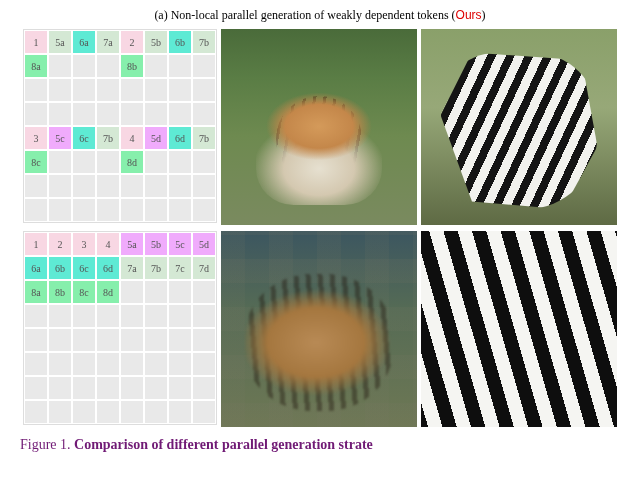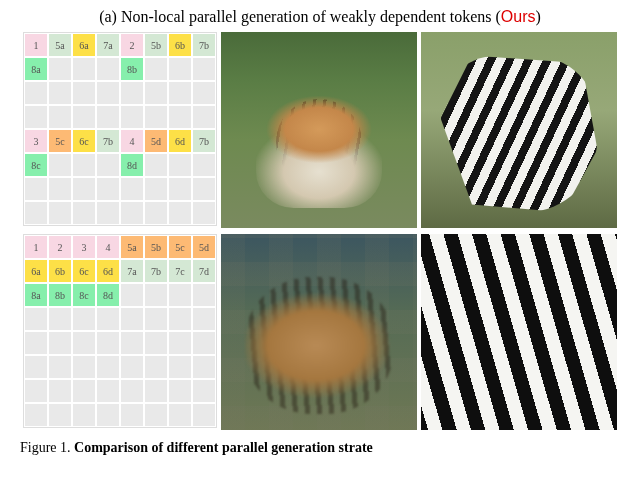--- a/index.html
+++ b/index.html
@@ -7,21 +7,21 @@
     font-family: Georgia, 'Times New Roman', serif;
     background: #fff;
     width: 640px;
     overflow: hidden;
   }
   .figure {
     padding: 8px 20px 0 20px;
     text-align: center;
   }
   .title-row {
-    font-size: 16px;
+    font-size: 12px;
     color: #000;
     margin-bottom: 6px;
   }
   .title-row .ours {
     color: #d00;
     font-family: 'Comic Sans MS', cursive, sans-serif;
   }
   .panel {
     display: flex;
     justify-content: center;
@@ -43,22 +43,22 @@
     display: flex;
     align-items: center;
     justify-content: center;
     font-size: 10px;
     color: #555;
     background: #f5f5f5;
     border: 1px solid #fff;
   }
   .c-pink   { background: #f8d7e3; }
   .c-green  { background: #d4e8d4; }
-  .c-yellow { background: #fde047; }
-  .c-blue   { background: #fdba74; }
+  .c-yellow { background: #5eead4; }
+  .c-blue   { background: #f0abfc; }
   .c-purple { background: #86efac; }
   .c-empty  { background: #e9e9e9; }
 
   .img {
     width: 196px;
     height: 196px;
     background: #888;
     position: relative;
     overflow: hidden;
   }
@@ -142,21 +142,21 @@
     background:
       repeating-linear-gradient(150deg, #eee 0 8px, #111 8px 16px);
     clip-path: polygon(0 0, 70% 10%, 100% 90%, 20% 100%);
     border-radius: 30% 50% 40% 35%;
   }
 
   .caption {
     text-align: left;
     font-size: 14px;
     padding: 4px 20px 0 20px;
-    color: #000000;
+    color: #701a75;
     white-space: nowrap;
     overflow: hidden;
   }
   .caption .bold { font-weight: bold; }
 </style>
 </head>
 <body>
 
 <div class="figure">
 

